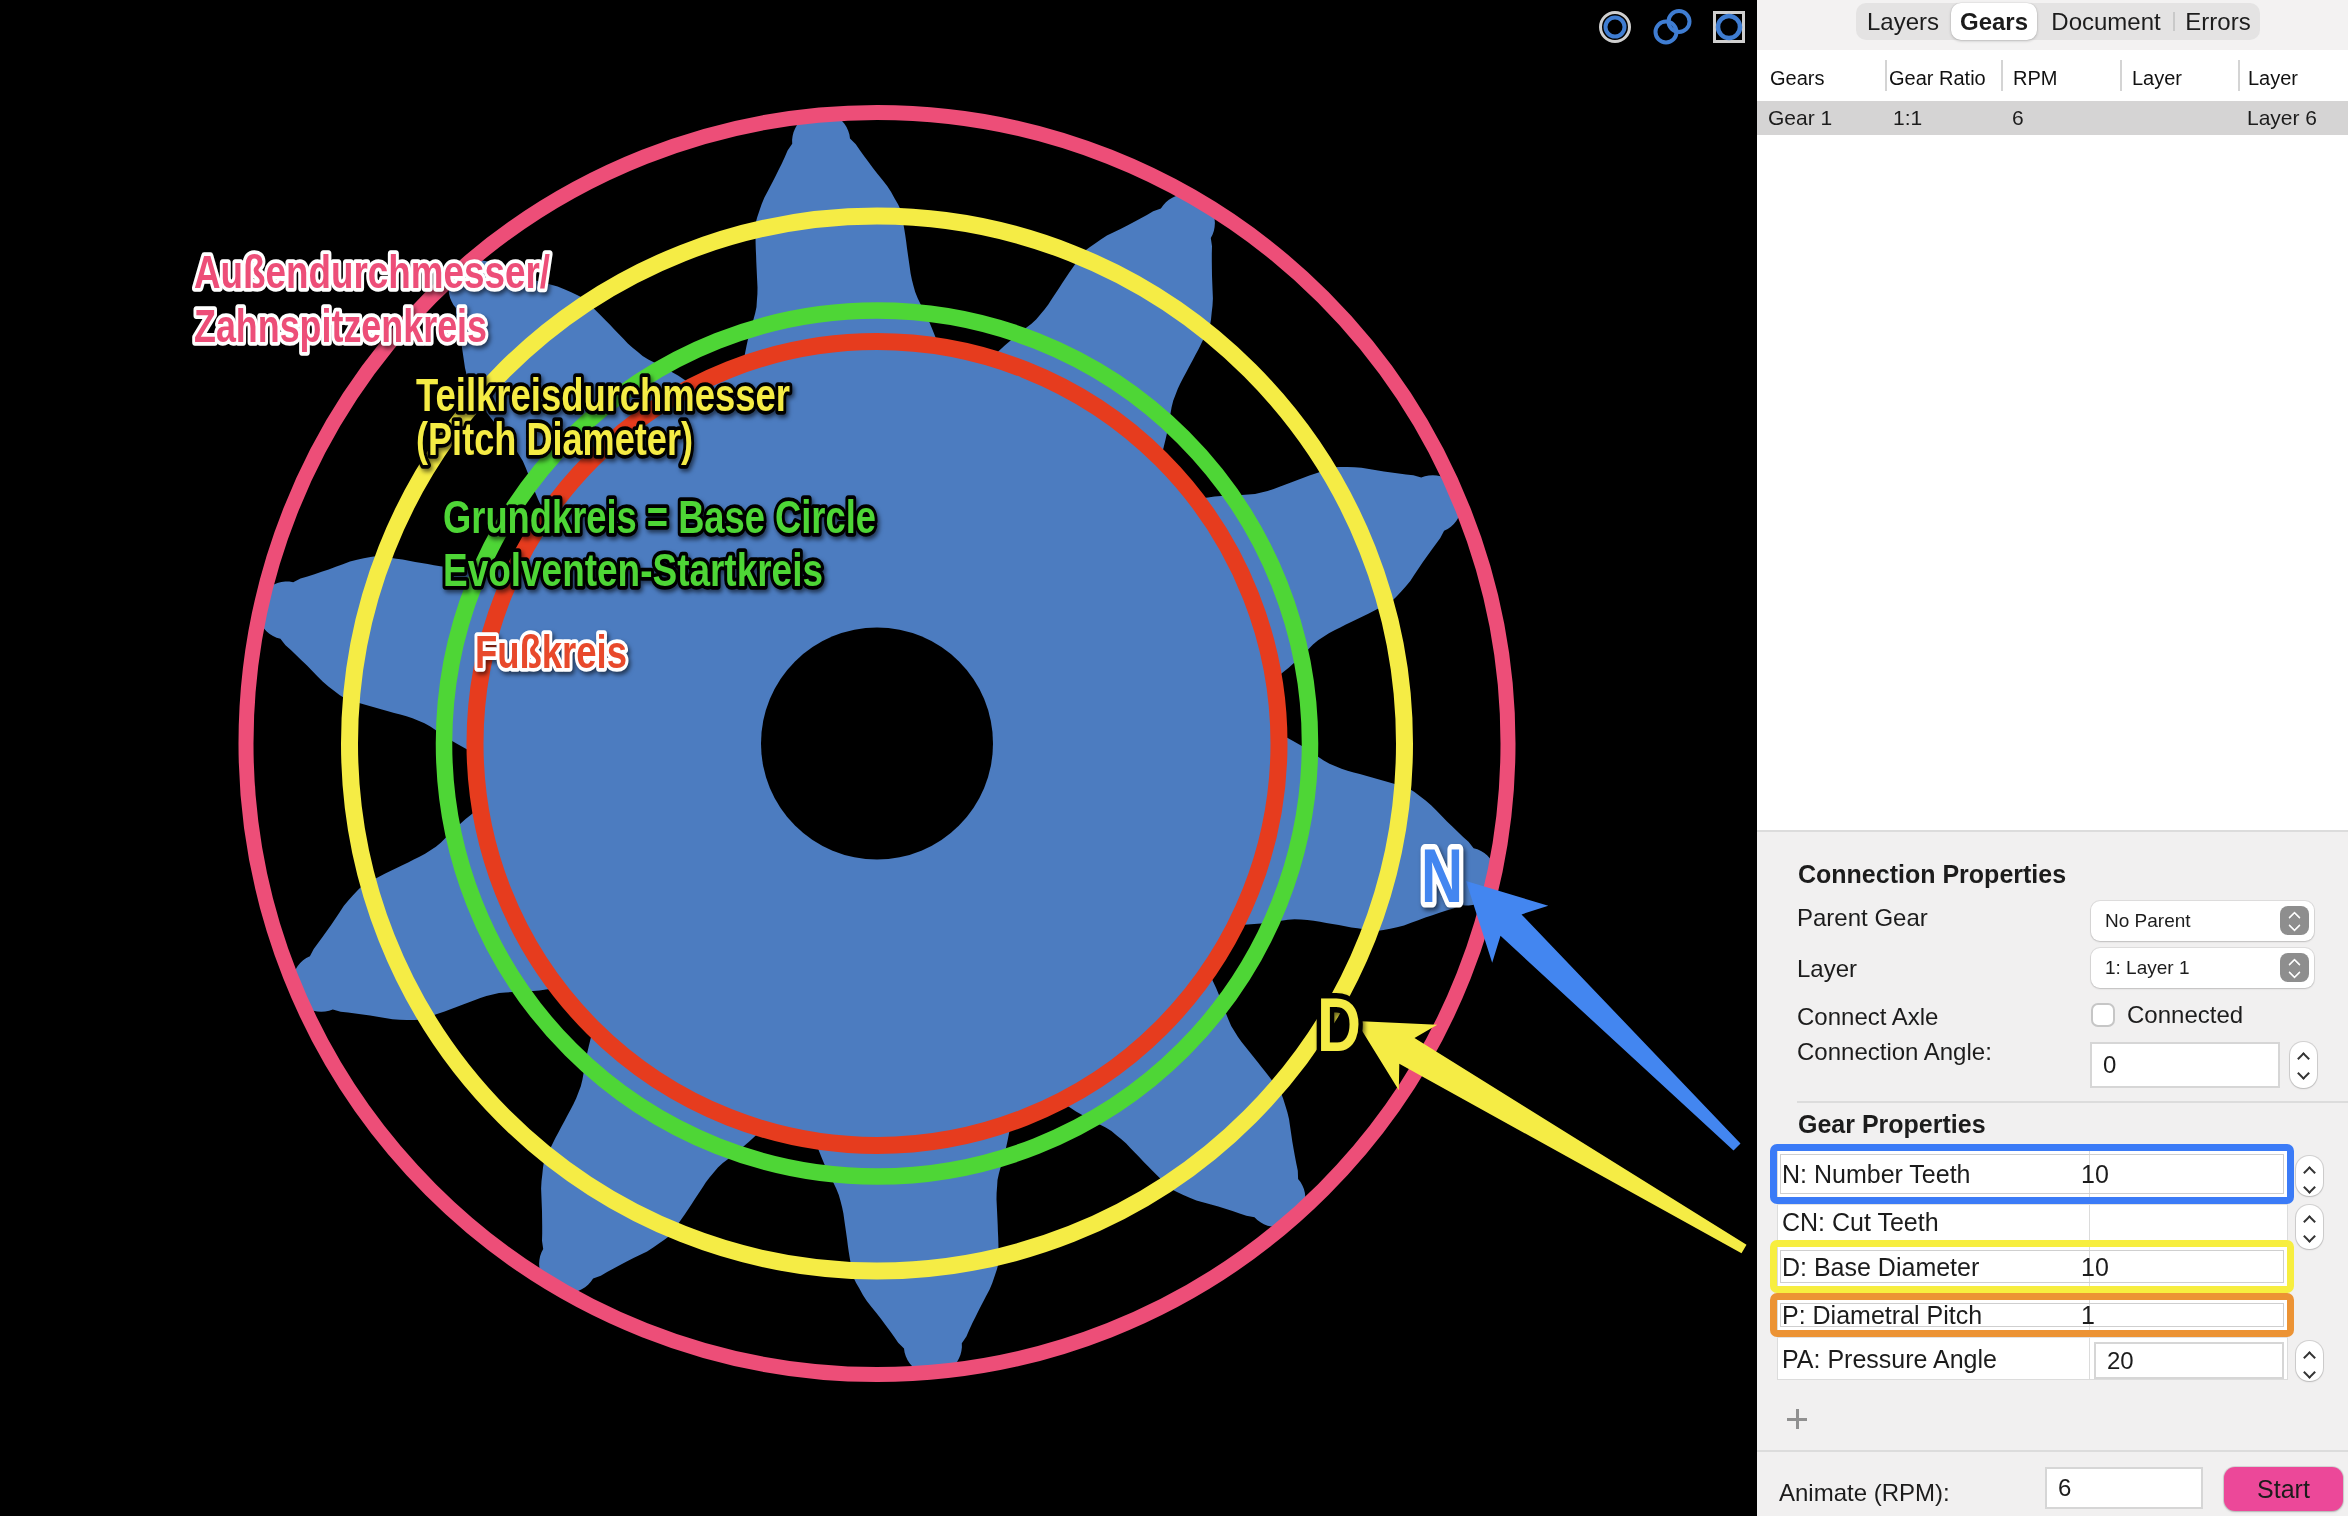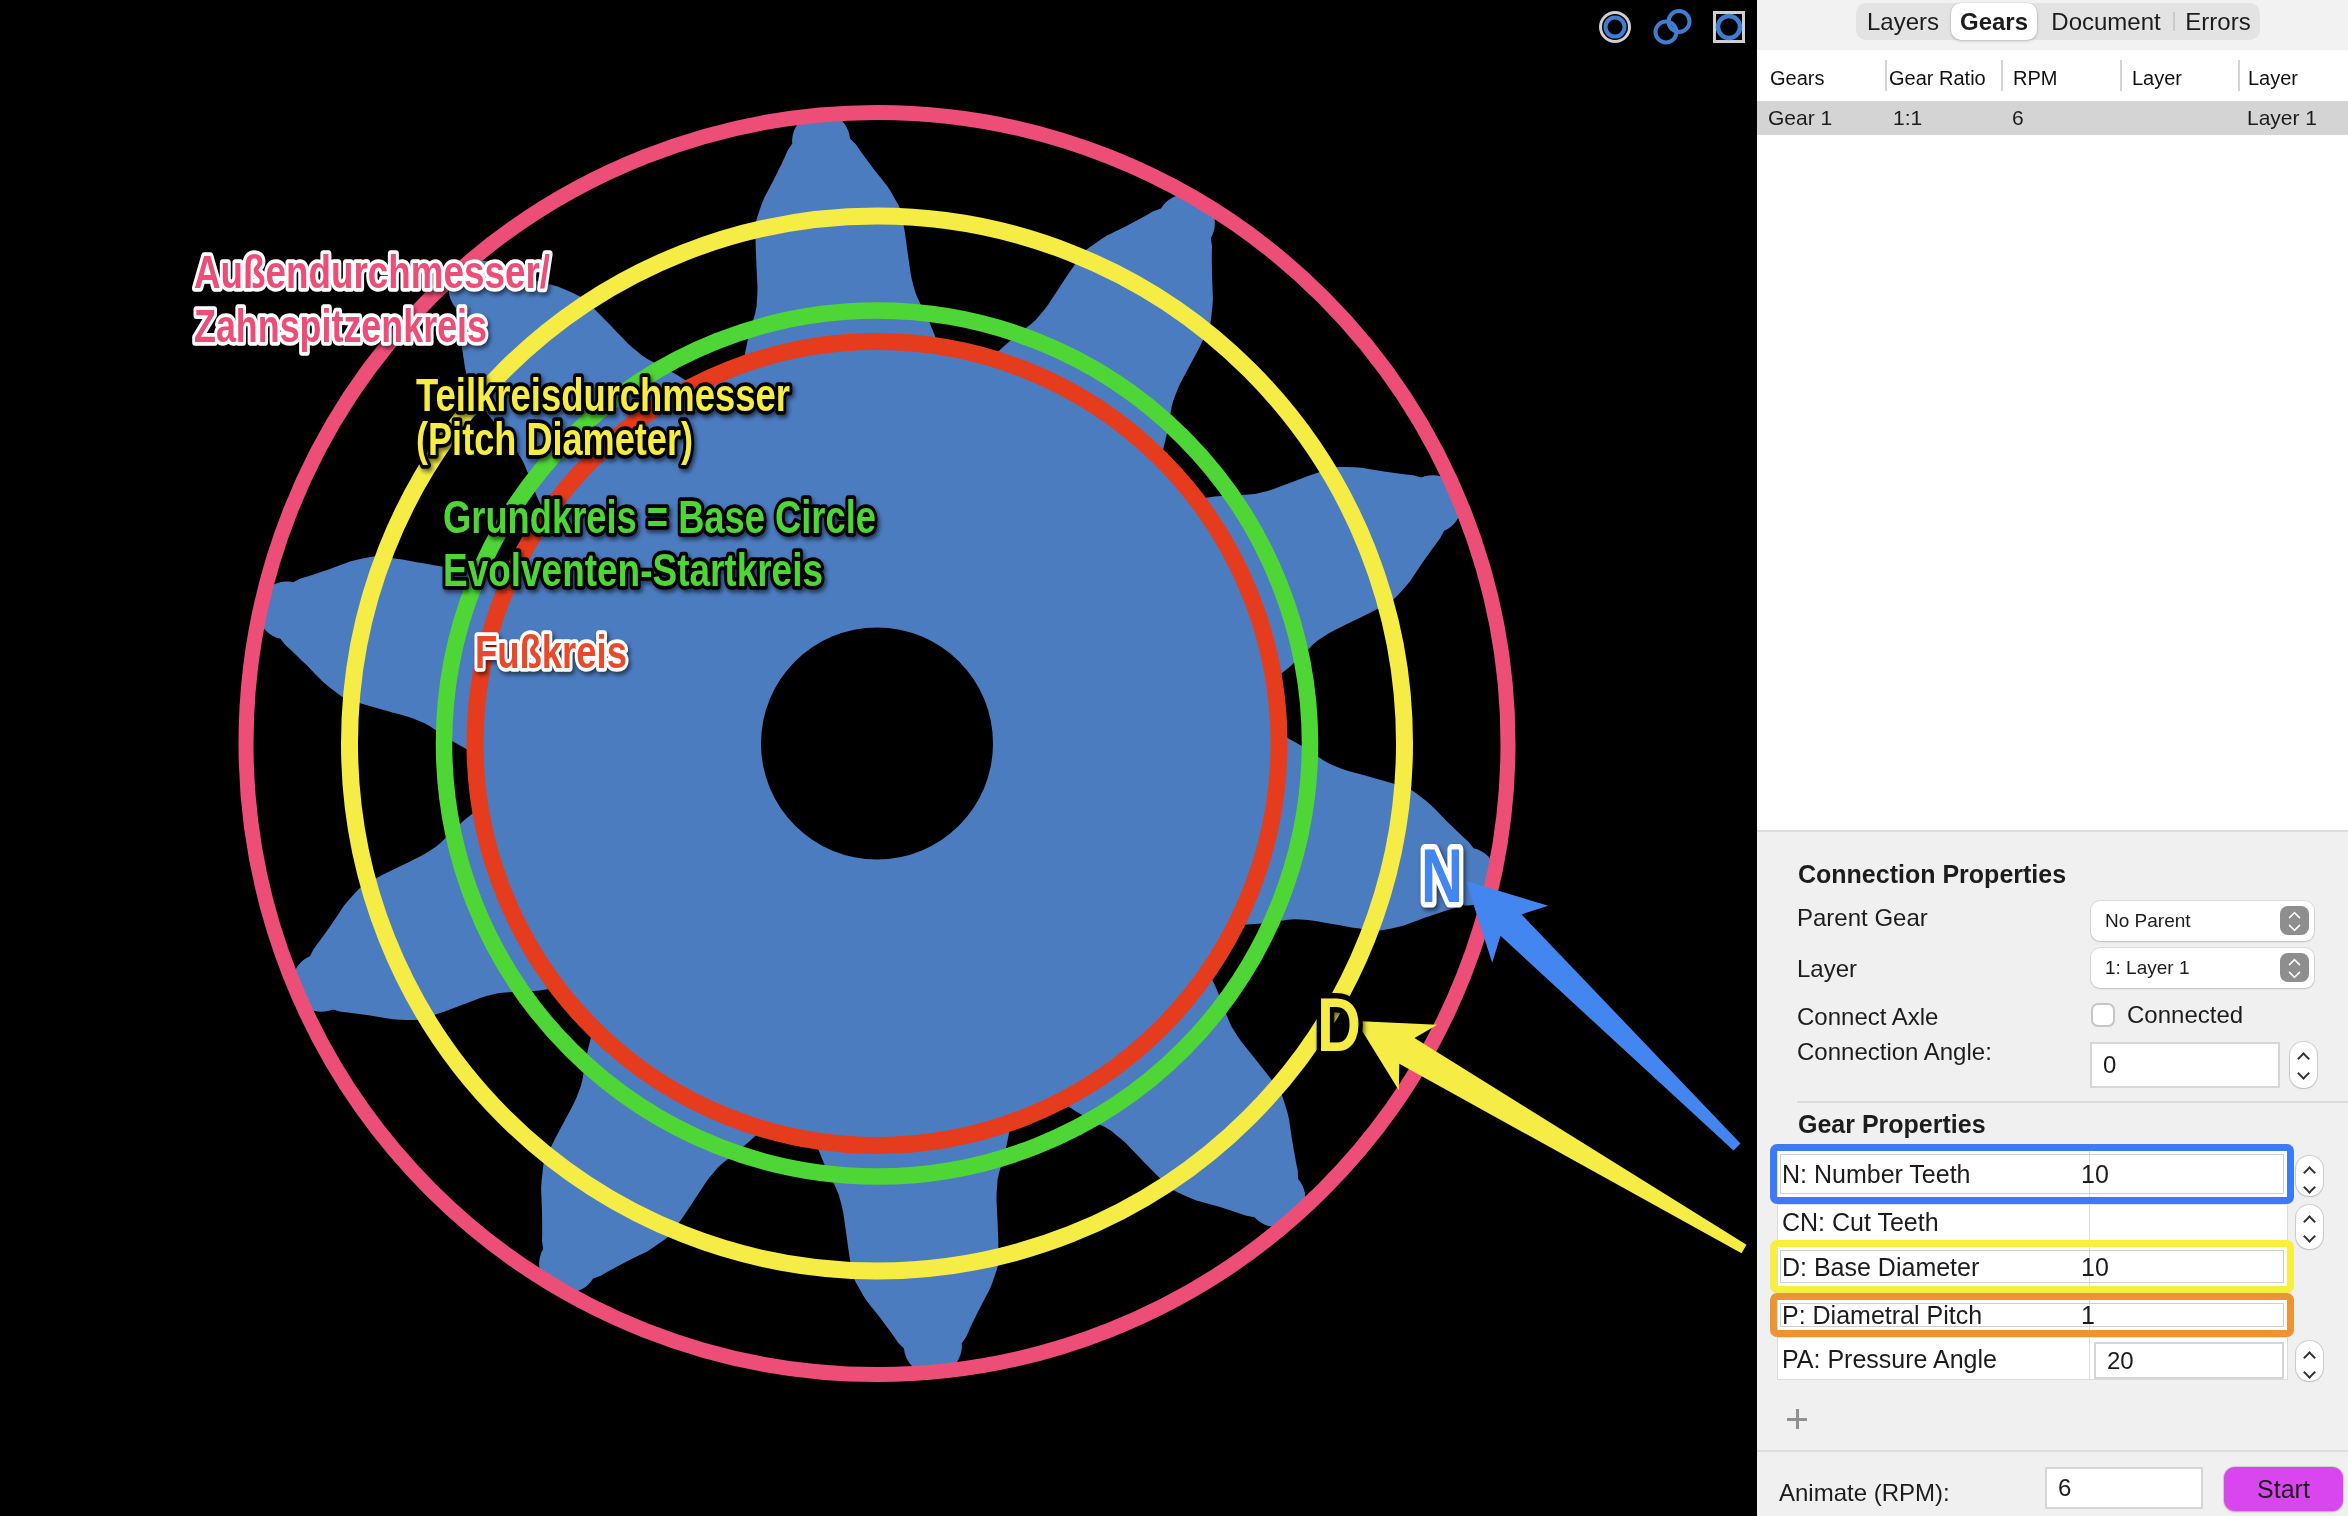--- a/index.html
+++ b/index.html
@@ -43,21 +43,21 @@
 .gvline{left:332px;top:1145px;width:1px;height:234px;background:#DCDCDC;}
 .growline{left:20px;width:511px;height:1px;background:#E2E2E2;}
 .hlbox{left:13px;width:524px;border:7px solid;border-radius:7px;background:transparent;}
 .hlbox::before{content:"";position:absolute;inset:3px;border:1px solid #CFCFCF;}
 .grow{left:4px;width:511px;padding-left:20px;}
 .grow .gl{left:21px;top:50%;transform:translateY(-50%);font-size:25px;white-space:nowrap;}
 .grow .gv{left:320px;top:50%;transform:translateY(-50%);font-size:25px;}
 .plus{left:30px;top:1409px;width:21px;height:21px;}
 .plus::before{content:"";position:absolute;left:0;top:9px;width:20px;height:2.5px;background:#909090;}
 .plus::after{content:"";position:absolute;left:9px;top:0;width:2.5px;height:20px;background:#909090;}
-.startbtn{left:467px;top:1467px;width:119px;height:44px;background:#d946ef;border-radius:11px;
+.startbtn{left:467px;top:1467px;width:119px;height:44px;background:#ec4899;border-radius:11px;
   box-shadow:0 0 0 1px rgba(0,0,0,.10), 0 1px 2.5px rgba(0,0,0,.18);
   font-size:25px;text-align:center;line-height:44px;}
 </style>
 
 </head><body>
 <svg id="canvas" width="1757" height="1516" viewBox="0 0 1757 1516">
 <rect width="1757" height="1516" fill="#000"></rect>
 <circle cx="877.0" cy="743.5" r="403" fill="#4C7CC0"></circle>
 <path d="M743.9,359.1 745.2,352.6 746.5,346.1 747.9,339.6 749.7,333.0 751.5,326.5 753.3,319.9 755.1,313.4 756.5,306.9 756.9,300.4 757.4,294.0 757.5,287.6 757.2,281.2 756.9,274.9 756.6,268.5 756.3,262.1 756.1,255.8 755.8,249.4 755.6,243.0 755.5,236.6 755.5,230.3 755.4,223.9 757.2,217.3 759.4,210.7 761.7,204.1 764.4,197.5 768.0,190.8 771.5,184.0 775.0,177.3 778.3,170.6 781.6,163.9 784.7,157.2 787.6,150.6 792.2,143.8 850.0,138.4 849.4,134.5 848.2,130.7 846.5,127.1 844.4,123.8 841.8,120.8 838.9,118.2 835.6,116.0 832.0,114.2 828.3,113.0 824.4,112.3 820.4,112.1 816.5,112.5 812.6,113.4 808.9,114.8 805.5,116.7 802.3,119.0 799.4,121.8 797.0,124.9 795.1,128.4 793.6,132.0 792.6,135.9 792.1,139.8 792.2,143.8 850.0,138.4 855.8,144.3 859.9,150.3 864.2,156.3 868.7,162.2 873.1,168.2 877.8,174.2 882.5,180.1 887.2,186.1 891.1,192.1 894.5,198.2 898.0,204.3 901.0,210.4 902.1,216.7 903.2,222.9 904.3,229.2 905.3,235.5 906.2,241.8 907.0,248.2 907.9,254.5 908.8,260.8 909.7,267.1 910.6,273.4 911.9,279.7 913.5,285.9 915.2,292.1 917.7,298.3 920.7,304.4 923.6,310.5 926.6,316.6 929.6,322.8 932.2,328.9 934.6,335.1 937.1,341.2ZM995.3,354.3 1000.1,349.8 1005.0,345.3 1010.0,340.9 1015.3,336.6 1020.6,332.4 1025.9,328.1 1031.2,323.9 1036.1,319.4 1040.3,314.5 1044.5,309.5 1048.3,304.4 1051.8,299.1 1055.3,293.8 1058.8,288.5 1062.3,283.1 1065.8,277.8 1069.3,272.5 1073.0,267.3 1076.7,262.0 1080.3,256.8 1084.0,251.6 1089.3,247.4 1095.1,243.4 1100.8,239.4 1106.9,235.6 1113.7,232.2 1120.5,228.9 1127.3,225.5 1133.9,222.0 1140.4,218.5 1146.9,215.0 1153.2,211.3 1160.9,208.5 1210.8,238.1 1212.6,234.6 1213.9,230.8 1214.6,226.9 1214.9,223.0 1214.6,219.0 1213.7,215.2 1212.4,211.5 1210.5,208.0 1208.2,204.8 1205.4,201.9 1202.4,199.4 1198.9,197.4 1195.3,195.9 1191.5,194.8 1187.6,194.3 1183.6,194.4 1179.7,195.0 1175.9,196.1 1172.3,197.7 1168.9,199.8 1165.9,202.3 1163.2,205.2 1160.9,208.5 1210.8,238.1 1212.0,246.2 1211.8,253.5 1211.8,260.9 1211.9,268.3 1212.0,275.8 1212.3,283.4 1212.6,291.0 1212.9,298.5 1212.5,305.7 1211.7,312.6 1211.0,319.6 1209.8,326.3 1206.9,332.0 1204.1,337.7 1201.3,343.5 1198.5,349.2 1195.5,354.8 1192.5,360.4 1189.5,366.0 1186.5,371.7 1183.5,377.3 1180.5,382.9 1177.8,388.7 1175.5,394.8 1173.2,400.8 1171.6,407.3 1170.4,413.9 1169.2,420.6 1168.0,427.3 1166.8,434.0 1165.3,440.5 1163.7,447.0 1162.1,453.4ZM1201.4,498.2 1208.0,497.4 1214.6,496.6 1221.2,495.9 1228.0,495.6 1234.8,495.3 1241.6,495.0 1248.4,494.6 1255.0,493.9 1261.3,492.4 1267.6,490.9 1273.7,489.0 1279.6,486.7 1285.6,484.5 1291.6,482.2 1297.5,480.0 1303.5,477.8 1309.4,475.5 1315.5,473.4 1321.5,471.4 1327.6,469.3 1333.6,467.3 1340.4,466.9 1347.4,467.1 1354.4,467.2 1361.5,467.7 1369.0,469.0 1376.5,470.3 1383.9,471.5 1391.3,472.6 1398.7,473.6 1406.0,474.6 1413.3,475.3 1421.2,477.6 1444.1,530.8 1447.7,529.0 1450.9,526.7 1453.8,524.1 1456.3,521.0 1458.4,517.6 1460.0,514.0 1461.0,510.2 1461.6,506.3 1461.6,502.3 1461.1,498.4 1460.0,494.6 1458.5,490.9 1456.4,487.5 1453.9,484.5 1451.0,481.8 1447.8,479.5 1444.3,477.6 1440.6,476.3 1436.7,475.5 1432.8,475.2 1428.8,475.5 1424.9,476.2 1421.2,477.6 1444.1,530.8 1440.3,538.1 1435.9,543.9 1431.5,549.9 1427.2,556.0 1422.9,562.0 1418.7,568.3 1414.5,574.6 1410.3,580.9 1405.7,586.5 1401.0,591.7 1396.3,596.8 1391.4,601.5 1385.8,604.5 1380.2,607.5 1374.5,610.5 1368.8,613.4 1363.1,616.2 1357.4,619.0 1351.7,621.8 1345.9,624.6 1340.2,627.4 1334.5,630.2 1328.9,633.3 1323.5,636.8 1318.1,640.3 1313.0,644.6 1308.1,649.4 1303.2,654.1 1298.3,658.8 1293.4,663.5 1288.4,667.9 1283.3,672.1 1278.2,676.3ZM1283.7,735.7 1289.5,738.9 1295.3,742.2 1301.0,745.6 1306.7,749.3 1312.4,753.0 1318.1,756.7 1323.7,760.5 1329.5,763.8 1335.5,766.2 1341.5,768.7 1347.5,770.7 1353.7,772.4 1359.8,774.1 1365.9,775.8 1372.1,777.5 1378.2,779.2 1384.4,780.9 1390.5,782.7 1396.6,784.6 1402.7,786.5 1408.8,788.4 1414.5,792.1 1420.0,796.3 1425.6,800.6 1431.1,805.2 1436.4,810.6 1441.7,816.1 1447.0,821.4 1452.3,826.6 1457.7,831.8 1463.1,836.9 1468.5,841.7 1473.6,848.2 1460.8,904.8 1464.7,905.4 1468.7,905.5 1472.6,905.0 1476.5,904.0 1480.1,902.5 1483.5,900.5 1486.6,898.0 1489.4,895.2 1491.7,892.0 1493.6,888.5 1495.0,884.8 1495.9,880.9 1496.2,877.0 1496.0,873.0 1495.3,869.2 1494.0,865.4 1492.2,861.9 1490.0,858.6 1487.3,855.6 1484.3,853.1 1481.0,851.0 1477.4,849.3 1473.6,848.2 1460.8,904.8 1453.5,908.5 1446.5,910.5 1439.5,912.8 1432.4,915.2 1425.3,917.6 1418.2,920.2 1411.1,922.8 1404.0,925.4 1397.0,927.3 1390.2,928.7 1383.4,930.1 1376.6,931.0 1370.3,930.1 1364.0,929.2 1357.7,928.3 1351.4,927.4 1345.1,926.3 1338.8,925.1 1332.5,924.0 1326.3,922.9 1320.0,921.8 1313.7,920.7 1307.4,920.0 1300.9,919.6 1294.5,919.3 1287.8,919.8 1281.1,920.7 1274.4,921.7 1267.6,922.6 1260.9,923.5 1254.2,924.1 1247.6,924.5 1241.0,925.0ZM1210.6,976.2 1213.4,982.2 1216.2,988.3 1218.8,994.4 1221.2,1000.7 1223.6,1007.1 1226.0,1013.5 1228.5,1019.8 1231.2,1025.9 1234.6,1031.4 1238.0,1036.9 1241.6,1042.1 1245.6,1047.1 1249.6,1052.1 1253.6,1057.0 1257.6,1062.0 1261.5,1067.0 1265.5,1072.0 1269.4,1077.0 1273.2,1082.2 1277.0,1087.3 1280.8,1092.4 1283.2,1098.7 1285.3,1105.4 1287.3,1112.1 1289.0,1119.1 1290.1,1126.6 1291.2,1134.1 1292.3,1141.6 1293.6,1148.9 1294.9,1156.3 1296.3,1163.5 1297.8,1170.7 1298.1,1178.9 1254.5,1217.2 1257.3,1219.9 1260.5,1222.3 1263.9,1224.3 1267.6,1225.7 1271.5,1226.6 1275.4,1227.0 1279.4,1226.9 1283.3,1226.2 1287.0,1225.0 1290.6,1223.2 1293.9,1221.1 1296.9,1218.4 1299.5,1215.5 1301.6,1212.1 1303.3,1208.6 1304.5,1204.8 1305.2,1200.9 1305.3,1196.9 1304.9,1193.0 1303.9,1189.1 1302.4,1185.5 1300.5,1182.0 1298.1,1178.9 1254.5,1217.2 1246.4,1215.8 1239.6,1213.4 1232.5,1211.1 1225.4,1208.8 1218.3,1206.6 1211.0,1204.6 1203.7,1202.5 1196.4,1200.5 1189.7,1197.8 1183.3,1195.0 1177.0,1192.1 1171.0,1188.9 1166.4,1184.5 1161.8,1180.0 1157.2,1175.6 1152.7,1171.1 1148.3,1166.5 1143.8,1161.9 1139.4,1157.3 1135.0,1152.7 1130.6,1148.2 1126.2,1143.6 1121.4,1139.2 1116.4,1135.2 1111.4,1131.1 1105.7,1127.6 1099.8,1124.4 1093.8,1121.2 1087.8,1118.0 1081.8,1114.8 1076.0,1111.4 1070.4,1107.8 1064.8,1104.3ZM1010.1,1127.9 1008.8,1134.4 1007.5,1140.9 1006.1,1147.4 1004.3,1154.0 1002.5,1160.5 1000.7,1167.1 998.9,1173.6 997.5,1180.1 997.1,1186.6 996.6,1193.0 996.5,1199.4 996.8,1205.8 997.1,1212.1 997.4,1218.5 997.7,1224.9 997.9,1231.2 998.2,1237.6 998.4,1244.0 998.5,1250.4 998.5,1256.7 998.6,1263.1 996.8,1269.7 994.6,1276.3 992.3,1282.9 989.6,1289.5 986.0,1296.2 982.5,1303.0 979.0,1309.7 975.7,1316.4 972.4,1323.1 969.3,1329.8 966.4,1336.4 961.8,1343.2 904.0,1348.6 904.6,1352.5 905.8,1356.3 907.5,1359.9 909.6,1363.2 912.2,1366.2 915.1,1368.8 918.4,1371.0 922.0,1372.8 925.7,1374.0 929.6,1374.7 933.6,1374.9 937.5,1374.5 941.4,1373.6 945.1,1372.2 948.5,1370.3 951.7,1368.0 954.6,1365.2 957.0,1362.1 958.9,1358.6 960.4,1355.0 961.4,1351.1 961.9,1347.2 961.8,1343.2 904.0,1348.6 898.2,1342.7 894.1,1336.7 889.8,1330.7 885.3,1324.8 880.9,1318.8 876.2,1312.8 871.5,1306.9 866.8,1300.9 862.9,1294.9 859.5,1288.8 856.0,1282.7 853.0,1276.6 851.9,1270.3 850.8,1264.1 849.7,1257.8 848.7,1251.5 847.8,1245.2 847.0,1238.8 846.1,1232.5 845.2,1226.2 844.3,1219.9 843.4,1213.6 842.1,1207.3 840.5,1201.1 838.8,1194.9 836.3,1188.7 833.3,1182.6 830.4,1176.5 827.4,1170.4 824.4,1164.2 821.8,1158.1 819.4,1151.9 816.9,1145.8ZM758.7,1132.7 753.9,1137.2 749.0,1141.7 744.0,1146.1 738.7,1150.4 733.4,1154.6 728.1,1158.9 722.8,1163.1 717.9,1167.6 713.7,1172.5 709.5,1177.5 705.7,1182.6 702.2,1187.9 698.7,1193.2 695.2,1198.5 691.7,1203.9 688.2,1209.2 684.7,1214.5 681.0,1219.7 677.3,1225.0 673.7,1230.2 670.0,1235.4 664.7,1239.6 658.9,1243.6 653.2,1247.6 647.1,1251.4 640.3,1254.8 633.5,1258.1 626.7,1261.5 620.1,1265.0 613.6,1268.5 607.1,1272.0 600.8,1275.7 593.1,1278.5 543.2,1248.9 541.4,1252.4 540.1,1256.2 539.4,1260.1 539.1,1264.0 539.4,1268.0 540.3,1271.8 541.6,1275.5 543.5,1279.0 545.8,1282.2 548.6,1285.1 551.6,1287.6 555.1,1289.6 558.7,1291.1 562.5,1292.2 566.4,1292.7 570.4,1292.6 574.3,1292.0 578.1,1290.9 581.7,1289.3 585.1,1287.2 588.1,1284.7 590.8,1281.8 593.1,1278.5 543.2,1248.9 542.0,1240.8 542.2,1233.5 542.2,1226.1 542.1,1218.7 542.0,1211.2 541.7,1203.6 541.4,1196.0 541.1,1188.5 541.5,1181.3 542.3,1174.4 543.0,1167.4 544.2,1160.7 547.1,1155.0 549.9,1149.3 552.7,1143.5 555.5,1137.8 558.5,1132.2 561.5,1126.6 564.5,1121.0 567.5,1115.3 570.5,1109.7 573.5,1104.1 576.2,1098.3 578.5,1092.2 580.8,1086.2 582.4,1079.7 583.6,1073.1 584.8,1066.4 586.0,1059.7 587.2,1053.0 588.7,1046.5 590.3,1040.0 591.9,1033.6ZM552.6,988.8 546.0,989.6 539.4,990.4 532.8,991.1 526.0,991.4 519.2,991.7 512.4,992.0 505.6,992.4 499.0,993.1 492.7,994.6 486.4,996.1 480.3,998.0 474.4,1000.3 468.4,1002.5 462.4,1004.8 456.5,1007.0 450.5,1009.2 444.6,1011.5 438.5,1013.6 432.5,1015.6 426.4,1017.7 420.4,1019.7 413.6,1020.1 406.6,1019.9 399.6,1019.8 392.5,1019.3 385.0,1018.0 377.5,1016.7 370.1,1015.5 362.7,1014.4 355.3,1013.4 348.0,1012.4 340.7,1011.7 332.8,1009.4 309.9,956.2 306.3,958.0 303.1,960.3 300.2,962.9 297.7,966.0 295.6,969.4 294.0,973.0 293.0,976.8 292.4,980.7 292.4,984.7 292.9,988.6 294.0,992.4 295.5,996.1 297.6,999.5 300.1,1002.5 303.0,1005.2 306.2,1007.5 309.7,1009.4 313.4,1010.7 317.3,1011.5 321.2,1011.8 325.2,1011.5 329.1,1010.8 332.8,1009.4 309.9,956.2 313.7,948.9 318.1,943.1 322.5,937.1 326.8,931.0 331.1,925.0 335.3,918.7 339.5,912.4 343.7,906.1 348.3,900.5 353.0,895.3 357.7,890.2 362.6,885.5 368.2,882.5 373.8,879.5 379.5,876.5 385.2,873.6 390.9,870.8 396.6,868.0 402.3,865.2 408.1,862.4 413.8,859.6 419.5,856.8 425.1,853.7 430.5,850.2 435.9,846.7 441.0,842.4 445.9,837.6 450.8,832.9 455.7,828.2 460.6,823.5 465.6,819.1 470.7,814.9 475.8,810.7ZM470.3,751.3 464.5,748.1 458.7,744.8 453.0,741.4 447.3,737.7 441.6,734.0 435.9,730.3 430.3,726.5 424.5,723.2 418.5,720.8 412.5,718.3 406.5,716.3 400.3,714.6 394.2,712.9 388.1,711.2 381.9,709.5 375.8,707.8 369.6,706.1 363.5,704.3 357.4,702.4 351.3,700.5 345.2,698.6 339.5,694.9 334.0,690.7 328.4,686.4 322.9,681.8 317.6,676.4 312.3,670.9 307.0,665.6 301.7,660.4 296.3,655.2 290.9,650.1 285.5,645.3 280.4,638.8 293.2,582.2 289.3,581.6 285.3,581.5 281.4,582.0 277.5,583.0 273.9,584.5 270.5,586.5 267.4,589.0 264.6,591.8 262.3,595.0 260.4,598.5 259.0,602.2 258.1,606.1 257.8,610.0 258.0,614.0 258.7,617.8 260.0,621.6 261.8,625.1 264.0,628.4 266.7,631.4 269.7,633.9 273.0,636.0 276.6,637.7 280.4,638.8 293.2,582.2 300.5,578.5 307.5,576.5 314.5,574.2 321.6,571.8 328.7,569.4 335.8,566.8 342.9,564.2 350.0,561.6 357.0,559.7 363.8,558.3 370.6,556.9 377.4,556.0 383.7,556.9 390.0,557.8 396.3,558.7 402.6,559.6 408.9,560.7 415.2,561.9 421.5,563.0 427.7,564.1 434.0,565.2 440.3,566.3 446.6,567.0 453.1,567.4 459.5,567.7 466.2,567.2 472.9,566.3 479.6,565.3 486.4,564.4 493.1,563.5 499.8,562.9 506.4,562.5 513.0,562.0ZM543.4,510.8 540.6,504.8 537.8,498.7 535.2,492.6 532.8,486.3 530.4,479.9 528.0,473.5 525.5,467.2 522.8,461.1 519.4,455.6 516.0,450.1 512.4,444.9 508.4,439.9 504.4,434.9 500.4,430.0 496.4,425.0 492.5,420.0 488.5,415.0 484.6,410.0 480.8,404.8 477.0,399.7 473.2,394.6 470.8,388.3 468.7,381.6 466.7,374.9 465.0,367.9 463.9,360.4 462.8,352.9 461.7,345.4 460.4,338.1 459.1,330.7 457.7,323.5 456.2,316.3 455.9,308.1 499.5,269.8 496.7,267.1 493.5,264.7 490.1,262.7 486.4,261.3 482.5,260.4 478.6,260.0 474.6,260.1 470.7,260.8 467.0,262.0 463.4,263.8 460.1,265.9 457.1,268.6 454.5,271.5 452.4,274.9 450.7,278.4 449.5,282.2 448.8,286.1 448.7,290.1 449.1,294.0 450.1,297.9 451.6,301.5 453.5,305.0 455.9,308.1 499.5,269.8 507.6,271.2 514.4,273.6 521.5,275.9 528.6,278.2 535.7,280.4 543.0,282.4 550.3,284.5 557.6,286.5 564.3,289.2 570.7,292.0 577.0,294.9 583.0,298.1 587.6,302.5 592.2,307.0 596.8,311.4 601.3,315.9 605.7,320.5 610.2,325.1 614.6,329.7 619.0,334.3 623.4,338.8 627.8,343.4 632.6,347.8 637.6,351.8 642.6,355.9 648.3,359.4 654.2,362.6 660.2,365.8 666.2,369.0 672.2,372.2 678.0,375.6 683.6,379.2 689.2,382.7Z" fill="#4C7CC0"></path>
 <circle cx="877.0" cy="743.5" r="116" fill="#000"></circle>
@@ -104,21 +104,21 @@
   <div class="th" style="left:375px">Layer</div>
   <div class="th" style="left:491px">Layer</div>
   <div class="thsep" style="left:128px"></div>
   <div class="thsep" style="left:244px"></div>
   <div class="thsep" style="left:363px"></div>
   <div class="thsep" style="left:481px"></div>
   <div class="selrow">
     <span style="left:11px">Gear 1</span>
     <span style="left:136px">1:1</span>
     <span style="left:255px">6</span>
-    <span style="left:490px">Layer 1</span>
+    <span style="left:490px">Layer 6</span>
   </div>
   <div class="hsep" style="top:830px"></div>
   <div class="h1" style="top:860px">Connection Properties</div>
 
   <div class="lbl" style="top:904px">Parent Gear</div>
   <div class="popup" style="top:901px">
       <span class="ptxt">No Parent</span>
       <span class="pstep"> </span>
     </div>
   <div class="lbl" style="top:955px">Layer</div>

